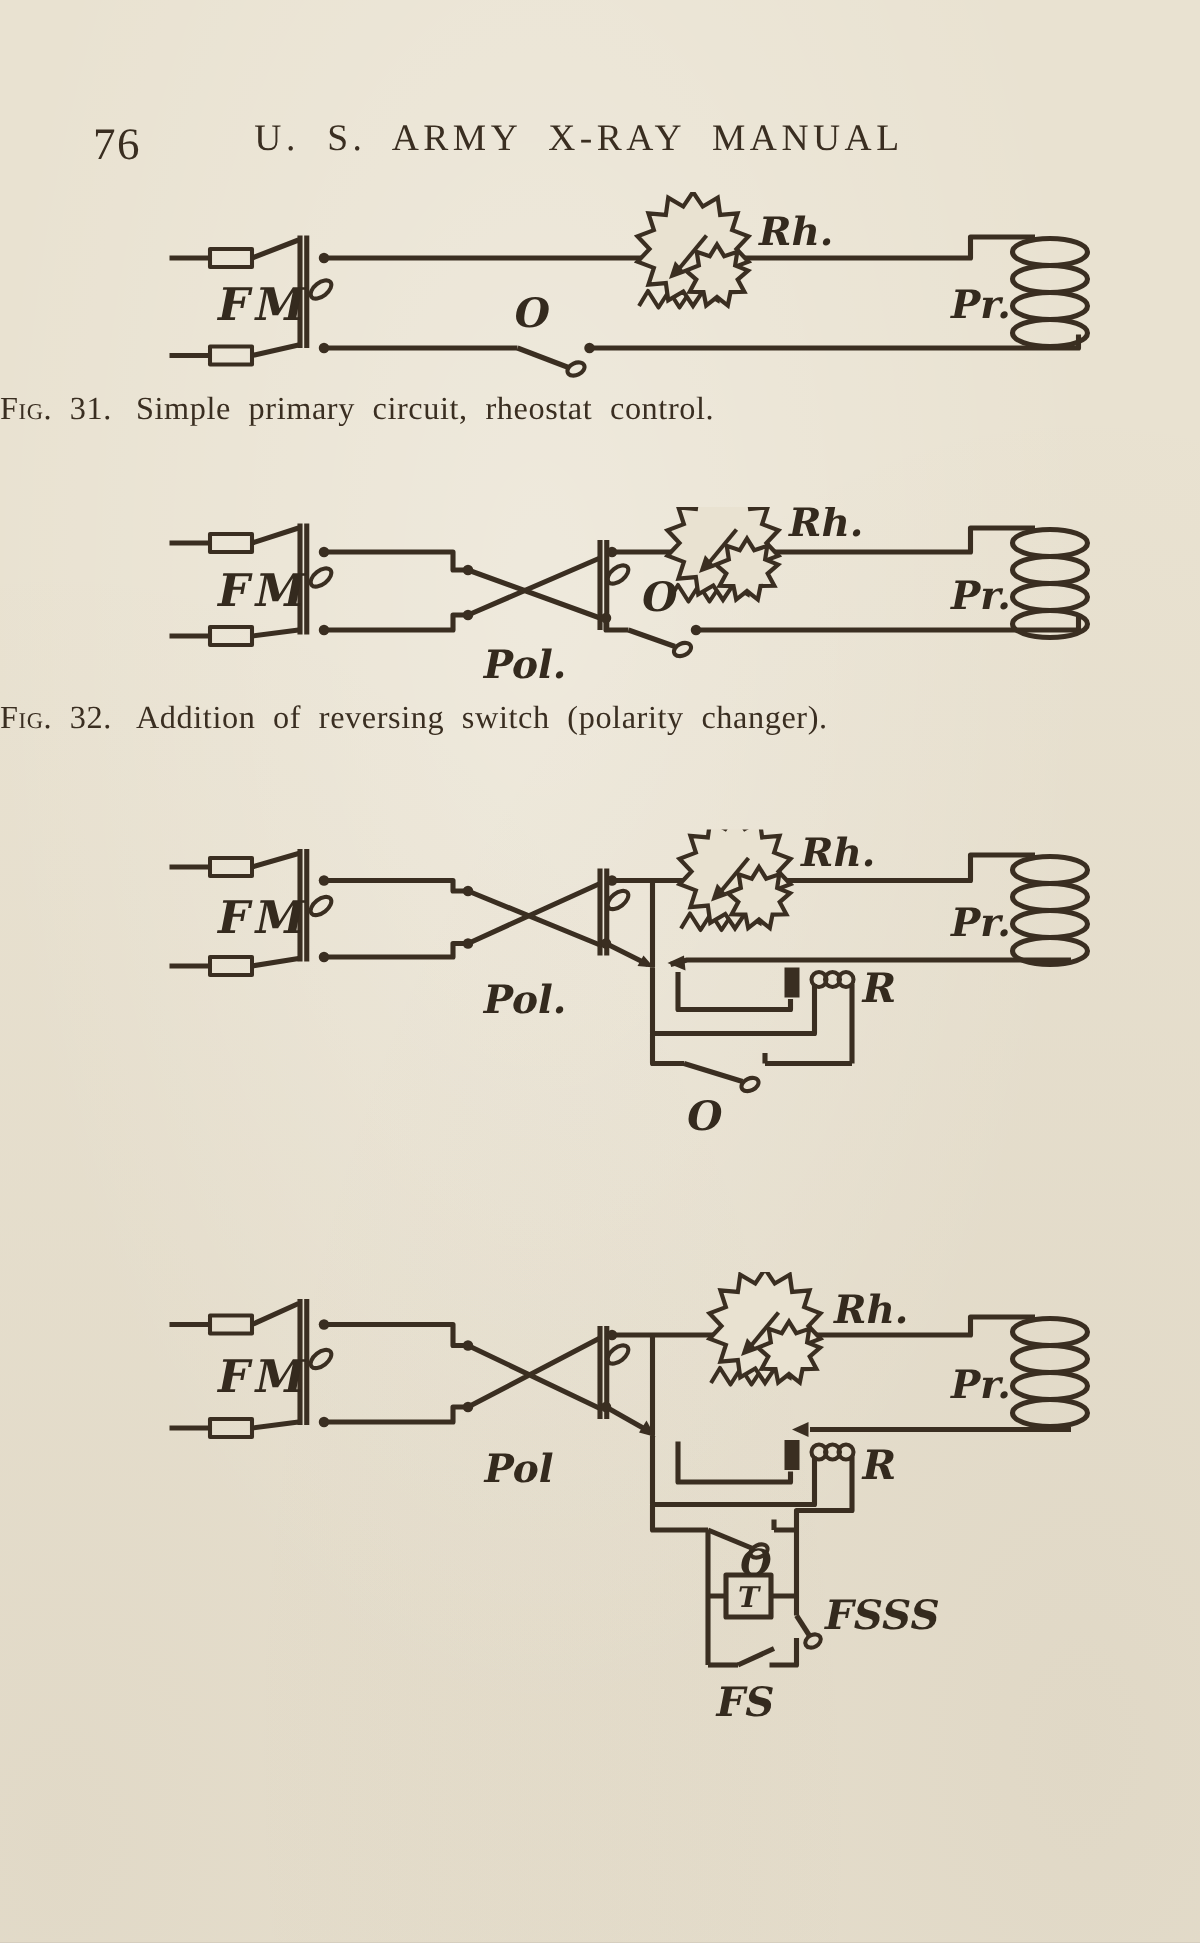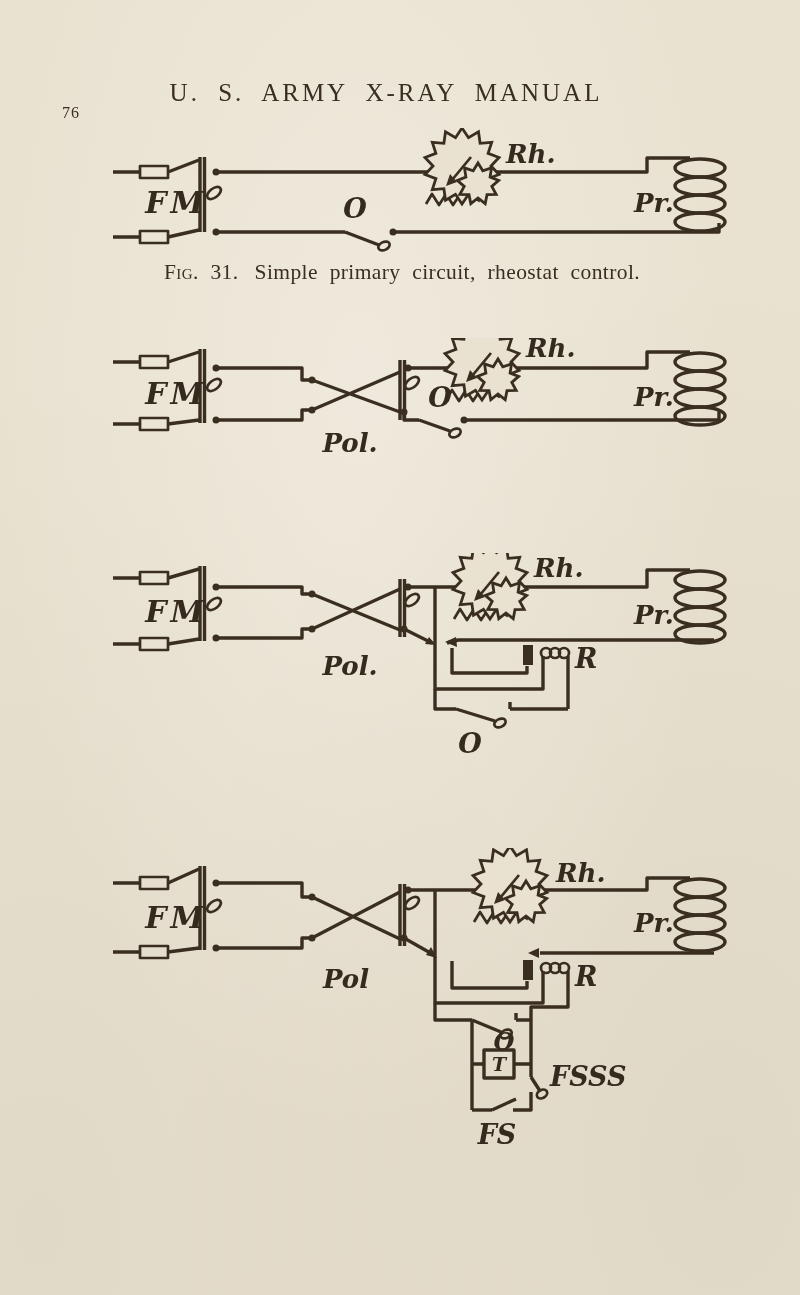--- a/index.html
+++ b/index.html
@@ -2,25 +2,25 @@
 <html><head>
 <meta charset="utf-8">
 <style>
   html,body{margin:0;padding:0;background:#c8c2b4;}
   .page{position:relative;width:800px;height:1295px;margin:0 auto;overflow:hidden;
         background:#e9e2d1;
         background-image:radial-gradient(ellipse at 45% 30%, rgba(255,255,255,.25), rgba(0,0,0,0) 60%),
                          radial-gradient(ellipse at 90% 90%, rgba(120,100,70,.08), rgba(0,0,0,0) 55%),
                          radial-gradient(ellipse at 5% 95%, rgba(120,100,70,.07), rgba(0,0,0,0) 50%);
         font-family:"Liberation Serif", serif; color:#3a2e21;}
-  .hdr-num{position:absolute;left:62px;top:80px;font-size:16px;letter-spacing:1px;margin-top:24px;}
+  .hdr-num{position:absolute;left:62px;top:80px;font-size:30px;letter-spacing:1px;}
   .hdr-title{position:absolute;left:0;top:79px;width:772px;text-align:center;
              font-size:25px;letter-spacing:3px;word-spacing:9px;white-space:nowrap;}
   .fig-svg{position:absolute;left:0;}
-  .caption{position:absolute;left:12px;width:780px;text-align:center;font-size:21.5px;
+  .caption{position:absolute;left:0;width:780px;text-align:left;font-size:21.5px;
            letter-spacing:.4px;word-spacing:6px;white-space:nowrap;}
   .figno{font-variant:small-caps;margin-right:16px;}
   
   .w{fill:none;stroke:#3a2e21;stroke-width:3.4;stroke-linejoin:round;stroke-linecap:butt;}
   .thin{stroke-width:2.7;}
   .star{fill:#e9e2d1;stroke:#3a2e21;stroke-width:2.8;stroke-linejoin:miter;}
   .ink{fill:#3a2e21;stroke:none;}
   text.cl{fill:#342a1e;font-family:"DejaVu Serif",serif;font-style:italic;font-weight:600;}
   .f30{font-size:30px;} .f27{font-size:27px;} .f26{font-size:26px;} .f24{font-size:24px;} .f19{font-size:19px;}
 </style>
@@ -123,20 +123,23 @@
     <circle class="ink" cx="408" cy="368" r="3.5"></circle>
       <circle class="ink" cx="404" cy="412" r="3.5"></circle>
     <circle class="ink" cx="464" cy="420" r="3.5"></circle>
     <text class="cl f30" x="156" y="404" text-anchor="middle">F</text>
     <text class="cl f30" x="187" y="404" text-anchor="middle">M</text>
     <text class="cl f26" x="350" y="452" text-anchor="middle">Pol.</text>
     <text class="cl f27" x="440" y="407" text-anchor="middle">O</text>
     <text class="cl f26" x="526" y="357">Rh.</text>
     <text class="cl f26" x="634" y="406">Pr.</text>
   </svg>
+  <div class="caption" style="top:466px">
+    <span class="figno">Fig. 32.</span><span>Addition of reversing switch (polarity changer).</span>
+  </div>
 
   <svg class="fig-svg" style="top:553px;left:100px" width="640" height="210" viewBox="100 553 640 210">
     <g>
       <path class="w" d="M113,578 H140 M168,578 L199,569 M113,644 H140 M168,644 L199,639"></path>
       <rect class="w thin" x="140" y="572" width="28" height="12"></rect>
       <rect class="w thin" x="140" y="638" width="28" height="12"></rect>
     </g>
     <g>
       <path class="w" d="M200,566 V641 M204.5,566 V641"></path>
       <ellipse class="w thin" cx="214" cy="604" rx="8" ry="4.5" transform="rotate(-38 214 604)"></ellipse>

